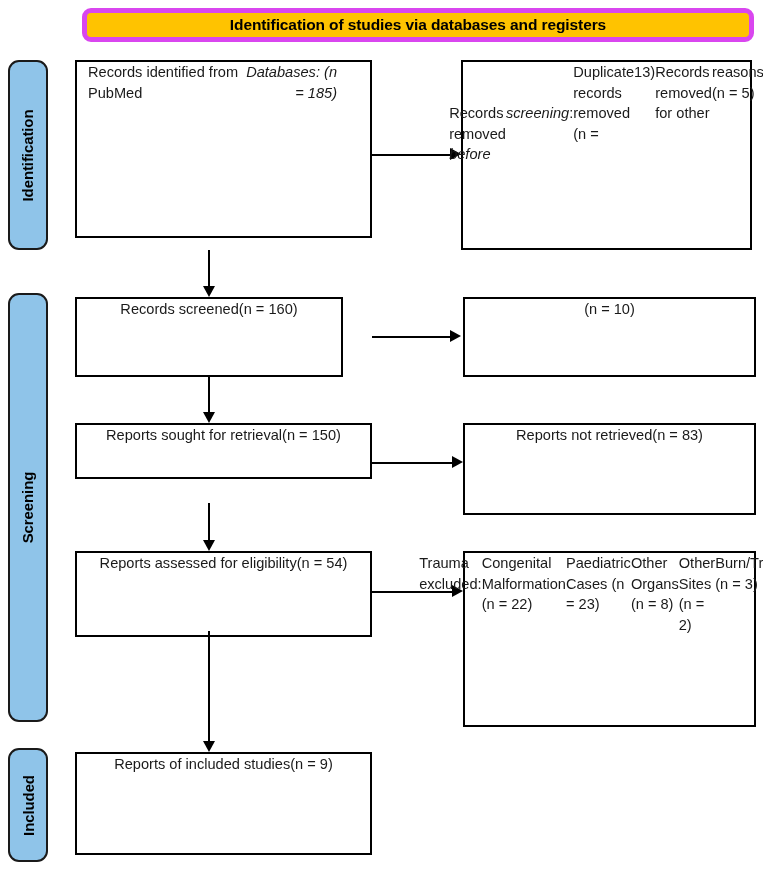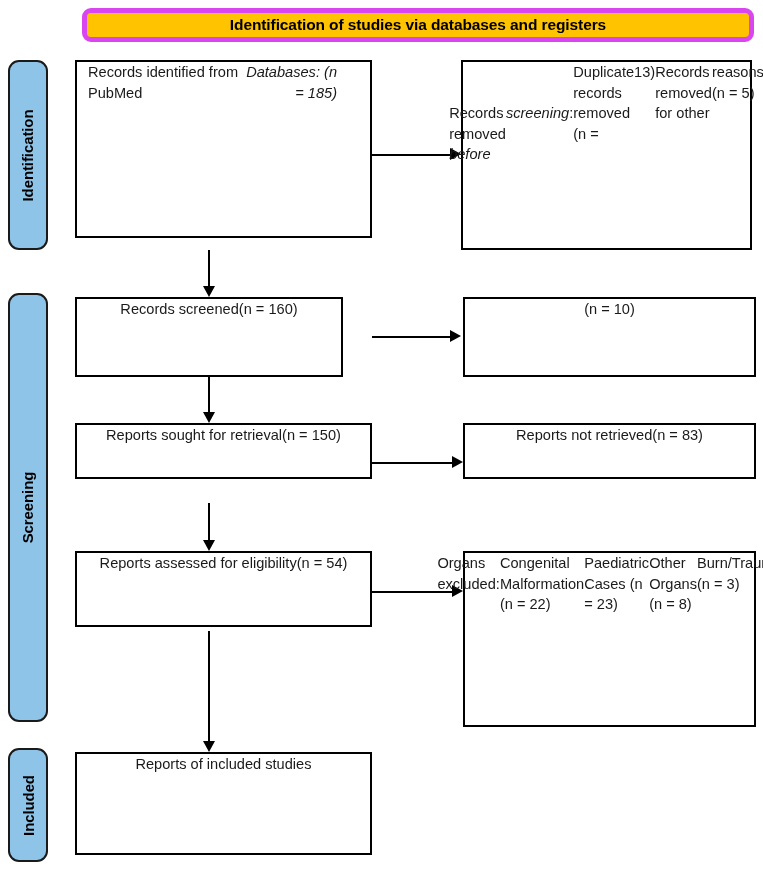--- a/index.html
+++ b/index.html
@@ -165,44 +165,46 @@
   <div class="arrow-head down" style="left:202.5px; top:412px;"></div>
 
   <div class="flow-box" style="left:75px; top:423px; width:297px; height:56px;">
     <div class="line">Reports sought for retrieval</div>
     <div class="line">(n = 150)</div>
   </div>
 
   <div class="conn h" style="left:372px; top:462px; width:80px;"></div>
   <div class="arrow-head right" style="left:452px; top:456px;"></div>
 
-  <div class="flow-box" style="left:463px; top:423px; width:293px; height:56px;text-align:center;">
+  <div class="flow-box" style="left:463px; top:423px; width:293px; height:92px;text-align:center;">
     <div class="line">Reports not retrieved</div>
     <div class="line">(n = 83)</div>
   </div>
 
   <div class="conn v" style="left:208px; top:503px; height:37px;"></div>
   <div class="arrow-head down" style="left:202.5px; top:540px;"></div>
 
-  <div class="flow-box" style="left:75px; top:551px; width:297px; height:76px;">
+  <div class="flow-box" style="left:75px; top:551px; width:297px; height:86px;">
     <div class="line">Reports assessed for eligibility</div>
     <div class="line">(n = 54)</div>
   </div>
 
   <div class="conn h" style="left:372px; top:591px; width:80px;"></div>
   <div class="arrow-head right" style="left:452px; top:585px;"></div>
 
   <div class="flow-box" style="left:463px; top:551px; width:293px; height:176px;">
-    <div class="line">Organs excluded:</div>
+    <div class="line">Trauma excluded:</div>
     <div class="line">Congenital Malformation (n = 22)</div>
     <div class="line">Paediatric Cases (n = 23)</div>
     <div class="line">Other Organs (n = 8)</div>
+    <div class="line">Other Sites (n = 2)</div>
     <div class="line">Burn/Trauma (n = 3)</div>
   </div>
 
   <div class="conn v" style="left:208px; top:631px; height:110px;"></div>
   <div class="arrow-head down" style="left:202.5px; top:741px;"></div>
 
   <div class="flow-box" style="left:75px; top:752px; width:297px; height:103px;">
     <div class="line">Reports of included studies</div>
+    <div class="line">(n = 9)</div>
   </div>
 
 </div>
 
 </body></html>

